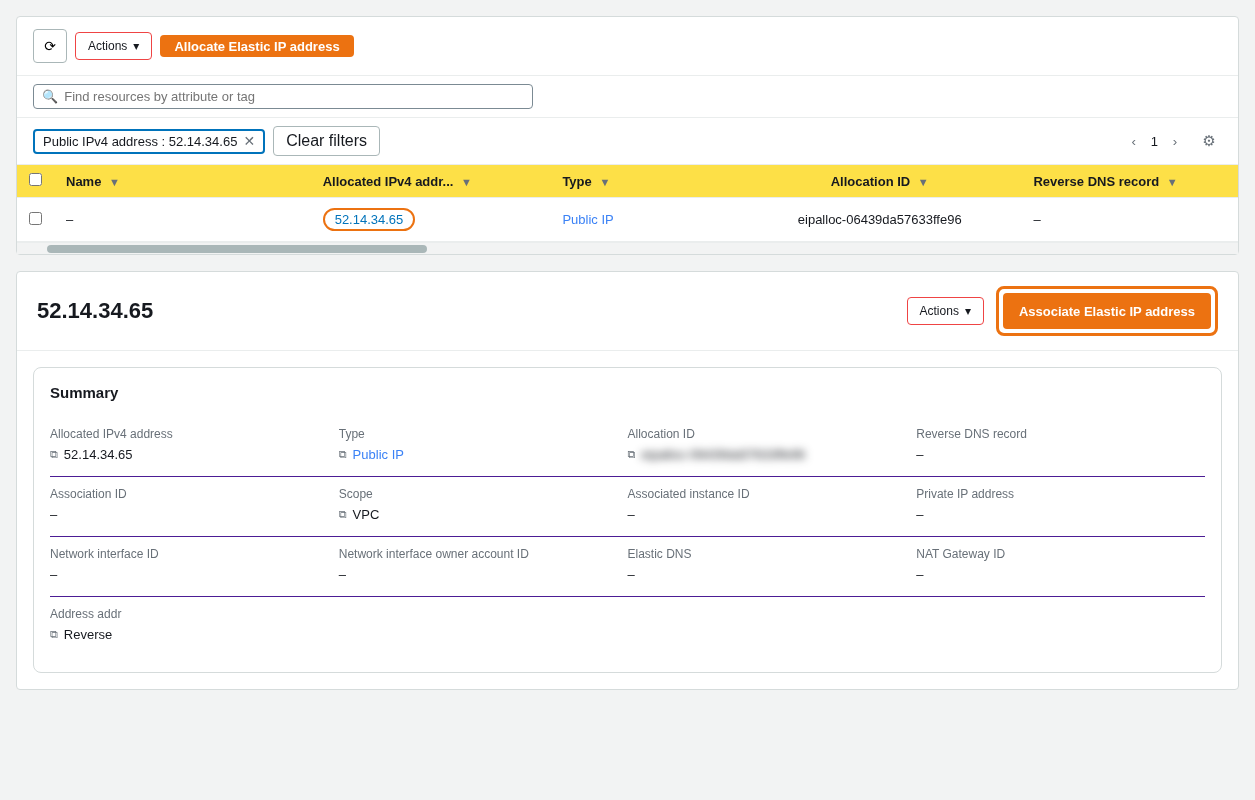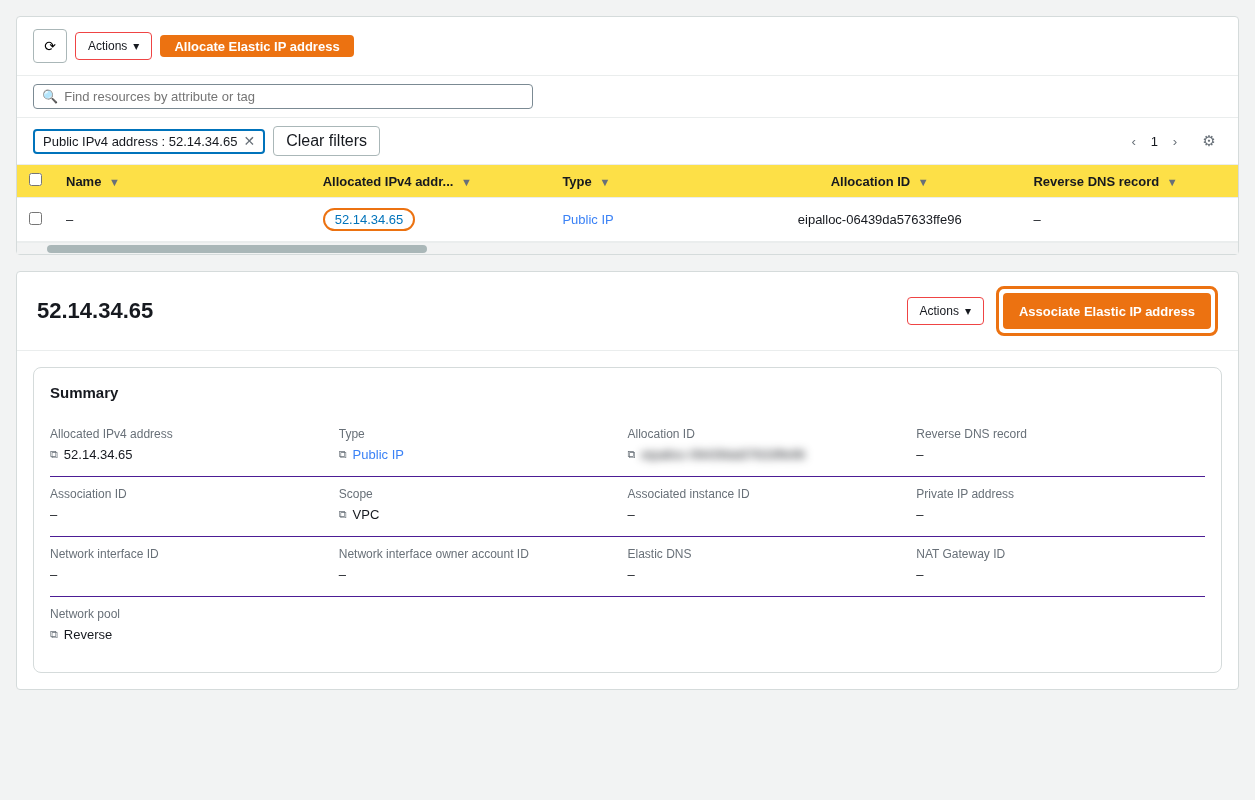--- a/index.html
+++ b/index.html
@@ -511,21 +511,21 @@
         <div class="summary-value summary-dash">–</div>
       </div>
       <div class="summary-cell">
         <div class="summary-label">NAT Gateway ID</div>
         <div class="summary-value summary-dash">–</div>
       </div>
     </div>
 
     <div class="summary-grid-row" style="border-bottom:none;">
       <div class="summary-cell">
-        <div class="summary-label">Network pool</div>
+        <div class="summary-label">Address addr</div>
         <div class="summary-value">
           <span class="copy-icon">⧉</span>
           <span>Reverse</span>
         </div>
       </div>
     </div>
   </div>
 </div>
 
 </body></html>

